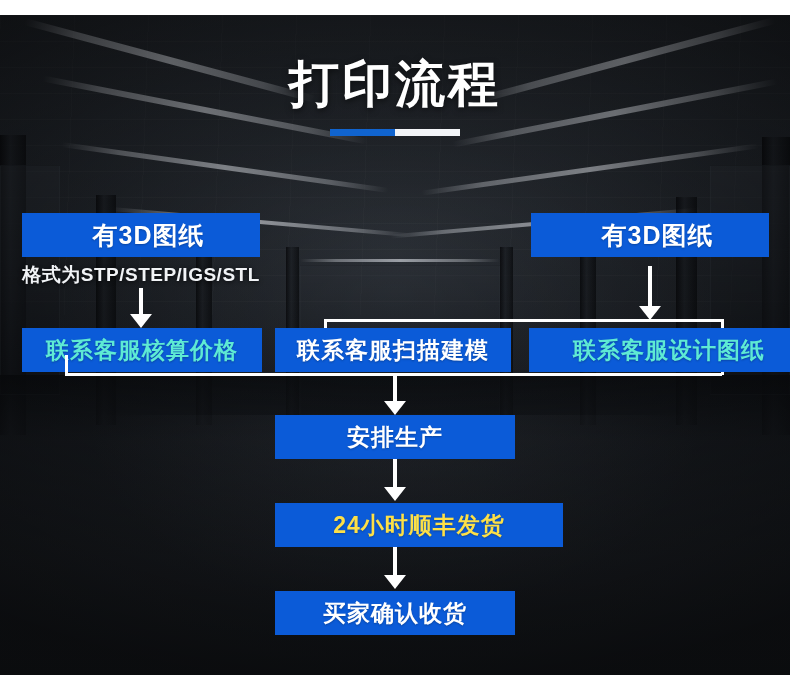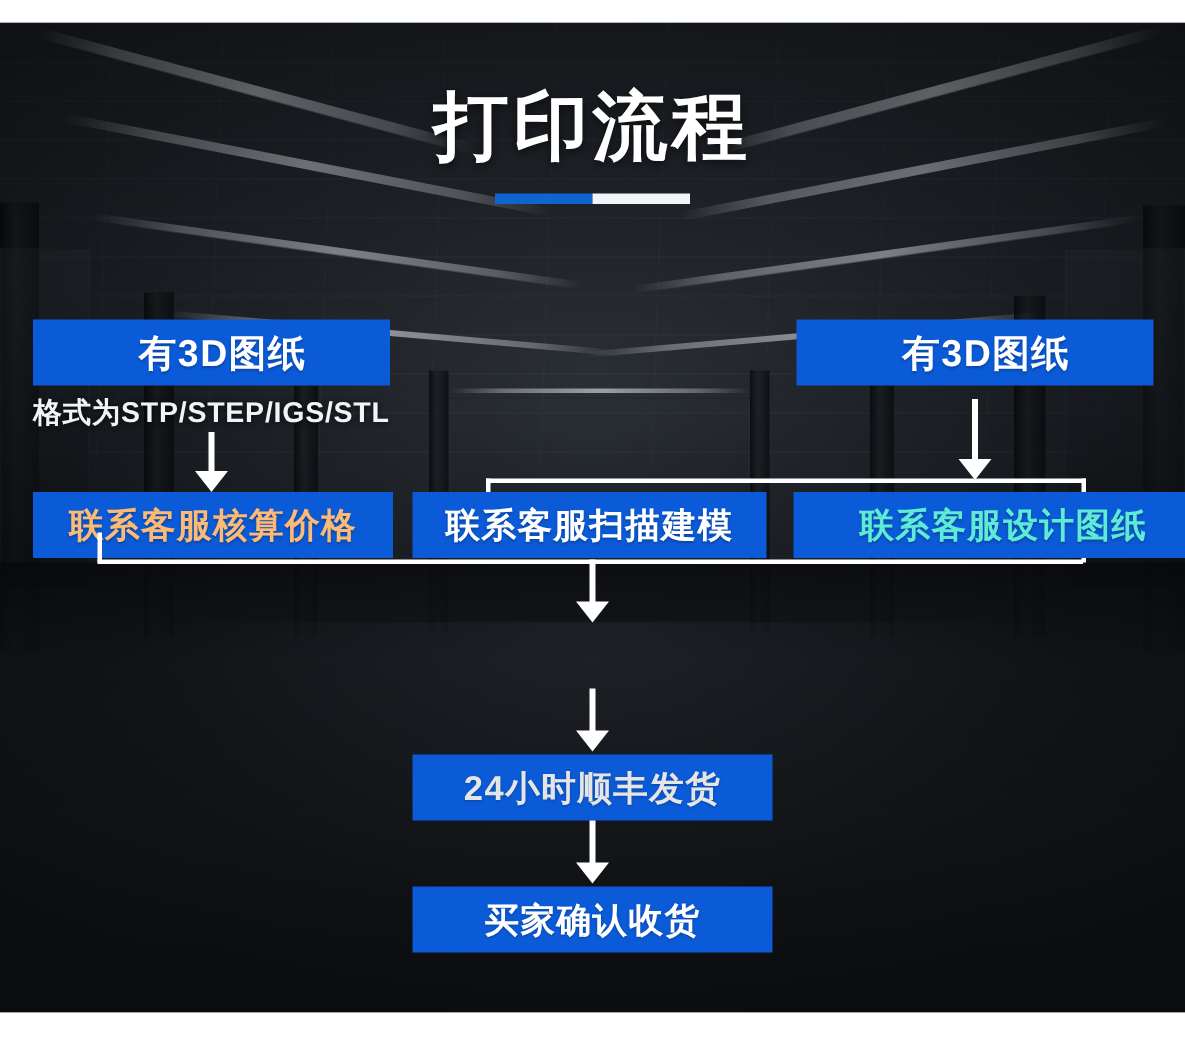--- a/index.html
+++ b/index.html
@@ -252,37 +252,38 @@
     <div class="vline" style="left:139px; top:288px; height:28px;"></div>
     <div class="arrowhead" style="left:130px; top:314px;"></div>
 
     <div class="vline" style="left:648px; top:266px; height:42px;"></div>
     <div class="arrowhead" style="left:639px; top:306px;"></div>
 
     <div class="hline" style="left:324px; top:319px; width:400px;"></div>
     <div class="vline-thin" style="left:324px; top:319px; height:12px;"></div>
     <div class="vline-thin" style="left:721px; top:319px; height:56px;"></div>
 
-    <div class="box md" style="left: 22px; top: 328px; width: 240px; height: 44px; color: #fdba74;">联系客服核算价格</div>
+    <div class="box md" style="left: 22px; top: 328px; width: 240px; height: 44px; color: #5eead4;">联系客服核算价格</div>
 
     <div class="box md" style="left: 275px; top: 328px; width: 236px; height: 44px; color: rgb(255, 255, 255);">联系客服扫描建模</div>
 
     <div class="box md" style="left: 529px; top: 328px; width: 280px; height: 44px; color: #5eead4;">联系客服设计图纸</div>
 
     <div class="vline-thin" style="left:65px; top:355px; height:20px;"></div>
     <div class="hline" style="left:65px; top:373px; width:657px;"></div>
 
     <div class="vline" style="left:393px; top:373px; height:30px;"></div>
     <div class="arrowhead" style="left:384px; top:401px;"></div>
 
+    <div class="box md" style="left: 275px; top: 415px; width: 240px; height: 44px; color: rgb(255, 255, 255);">安排生产</div>
 
     <div class="vline" style="left:393px; top:459px; height:30px;"></div>
     <div class="arrowhead" style="left:384px; top:487px;"></div>
 
-    <div class="box md accent" style="left: 275px; top: 503px; width: 240px; height: 44px; color: #e5e5e5;">24小时顺丰发货</div>
+    <div class="box md accent" style="left: 275px; top: 503px; width: 288px; height: 44px; color: #fde047;">24小时顺丰发货</div>
 
     <div class="vline" style="left:393px; top:547px; height:30px;"></div>
     <div class="arrowhead" style="left:384px; top:575px;"></div>
 
     <div class="box md" style="left: 275px; top: 591px; width: 240px; height: 44px; color: rgb(255, 255, 255);">买家确认收货</div>
   </div>
 
   <div class="strip-top"></div>
   <div class="strip-bottom"></div>
 

